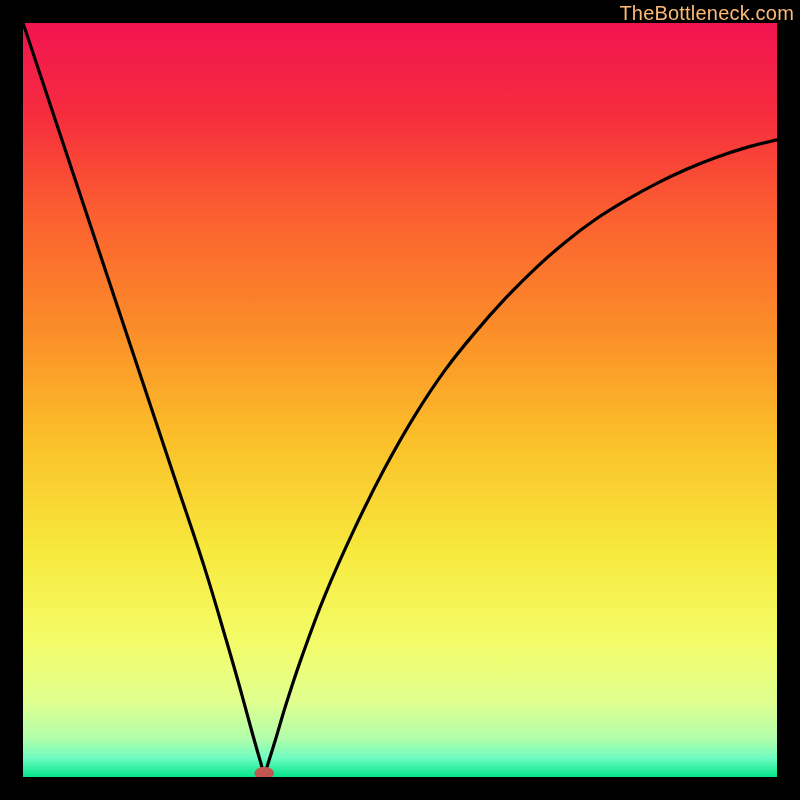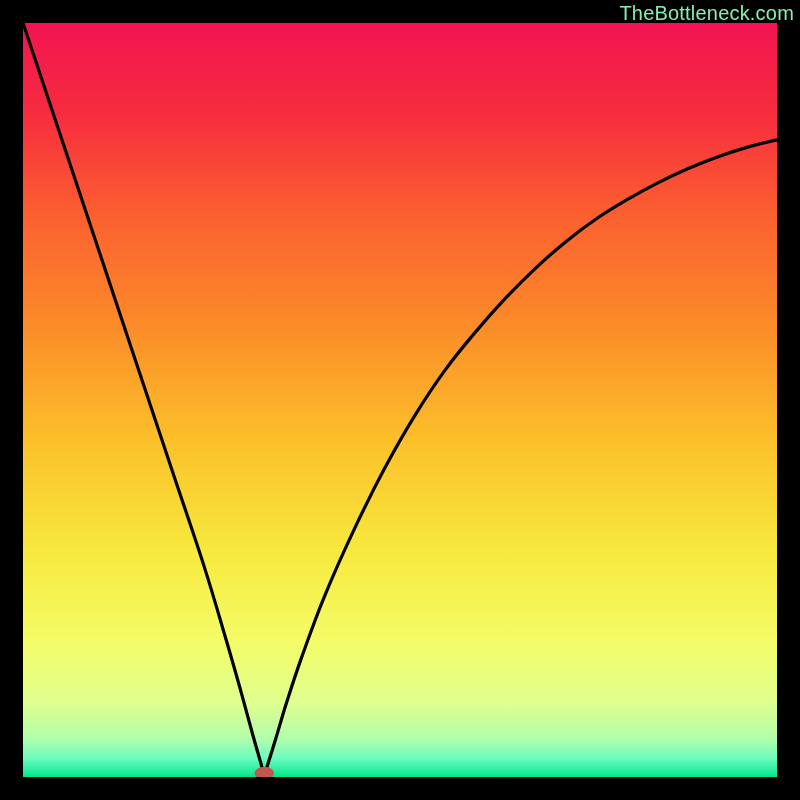--- a/index.html
+++ b/index.html
@@ -16,21 +16,21 @@
     left: 0;
     top: 0;
     width: 800px;
     height: 800px;
     background: #000;
   }
   .attribution {
     position: absolute;
     top: 2px;
     right: 6px;
-    color: #86efac;
+    color: #fdba74;
     font-size: 20px;
     font-weight: 400;
     letter-spacing: 0.2px;
     z-index: 10;
     text-align: right;
   }
   svg.plot {
     position: absolute;
     left: 23px;
     top: 23px;

